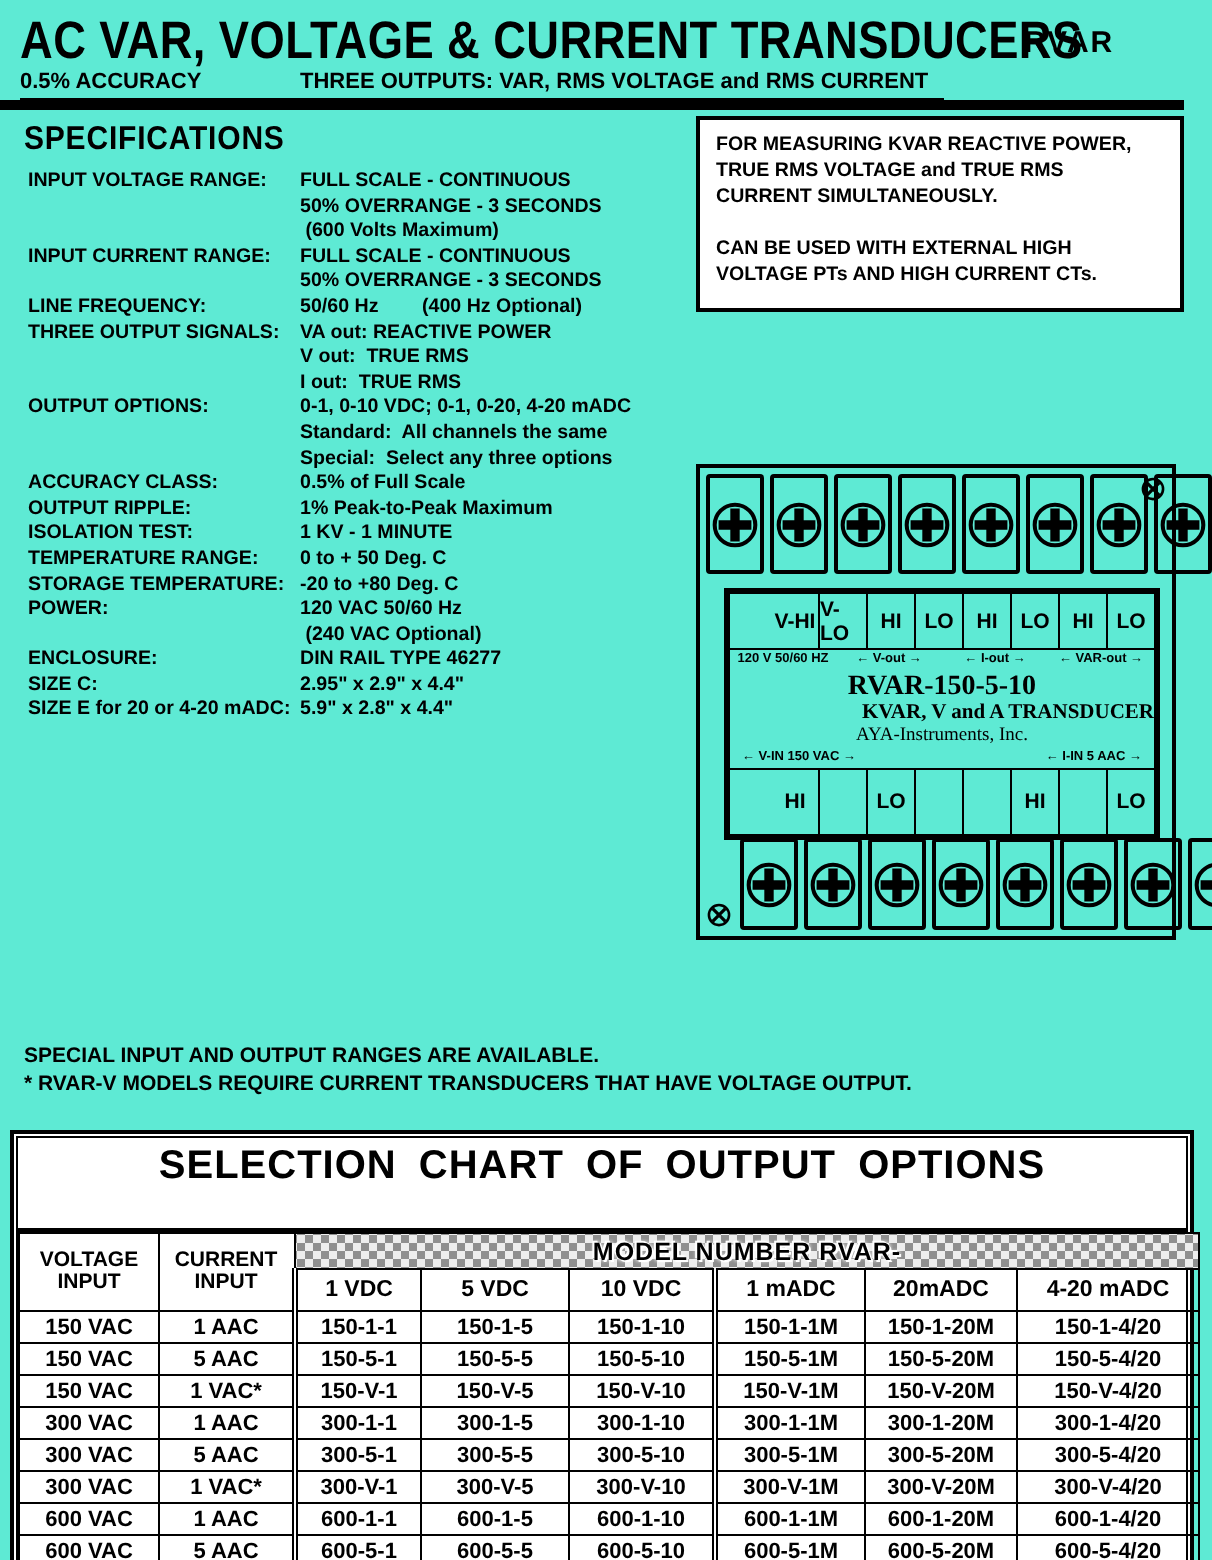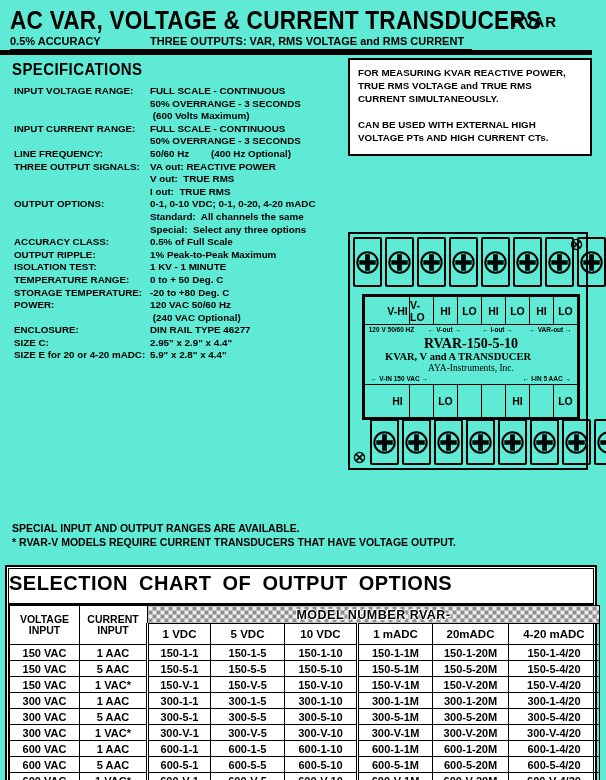--- a/index.html
+++ b/index.html
@@ -45,34 +45,34 @@
          box-sizing:border-box;display:flex;flex-direction:column;overflow:hidden;}
   .plabels{display:flex;height:27px;margin-left:21px;}
   .plabels.bot{flex:1;}
   .plabel{flex:1;display:flex;align-items:center;justify-content:center;
           font-size:10.5px;font-weight:bold;}
   .plabel + .plabel{border-left:1px solid #000;}
   .ann1{display:flex;border-top:1px solid #000;font-size:6.5px;height:10px;line-height:9px;font-weight:bold;}
   .ann1 span{flex:1;text-align:center;white-space:nowrap;overflow:hidden;}
   .dmodel{text-align:center;font-family:"Liberation Serif",serif;font-weight:bold;
           font-size:14px;line-height:15px;margin-top:1px;}
-  .dsub1{text-align:left;font-family:"Liberation Serif",serif;font-weight:bold;
+  .dsub1{text-align:right;font-family:"Liberation Serif",serif;font-weight:bold;
          font-size:10.5px;line-height:12px;padding-left:20px;}
   .dsub2{text-align:center;font-family:"Liberation Serif",serif;font-size:9.5px;line-height:11px;}
   .ann2{display:flex;justify-content:space-between;font-size:6.5px;height:10px;line-height:10px;
         border-bottom:1px solid #000;padding:0 6px;font-weight:bold;}
 
   
   .notes{left:12px;top:521px;font-size:10.5px;font-weight:bold;line-height:14px;}
 
   
   .chart{left:5px;top:565px;width:592px;border:2px solid #000;padding:1px;background:#fff;box-sizing:border-box;}
   .chart-in{border:1px solid #000;}
-  .chart-title{text-align:left;font-weight:bold;font-size:20px;letter-spacing:.5px;word-spacing:5px;
-               padding:3px 0 8px;border-bottom:2px solid #000;transform-origin:center top;}
+  .chart-title{text-align:center;font-weight:bold;font-size:20px;letter-spacing:.5px;word-spacing:5px;
+               padding:3px 0 19px;border-bottom:2px solid #000;transform-origin:center top;}
   table.sel{border-collapse:collapse;width:100%;table-layout:fixed;}
   table.sel th,table.sel td{border:1px solid #000;padding:0;text-align:center;}
   table.sel .vh div{font-size:10.5px;font-weight:bold;line-height:11.5px;}
   table.sel .mh{height:17px;font-size:12.5px;font-weight:bold;letter-spacing:.5px;
                 background:repeating-conic-gradient(#8f8f8f 0% 25%, #ededed 0% 50%) 0 0/8px 8px;
                 text-shadow:0 0 2px #fff,0 0 2px #fff,1px 1px 0 #fff,-1px -1px 0 #fff;margin-left:28px;}
   table.sel .oc{font-size:11.5px;font-weight:bold;height:20px;}
   table.sel tbody td{font-size:11px;font-weight:bold;height:15px;}
   table.sel .sepL{border-left:3px double #000;}
 </style>

